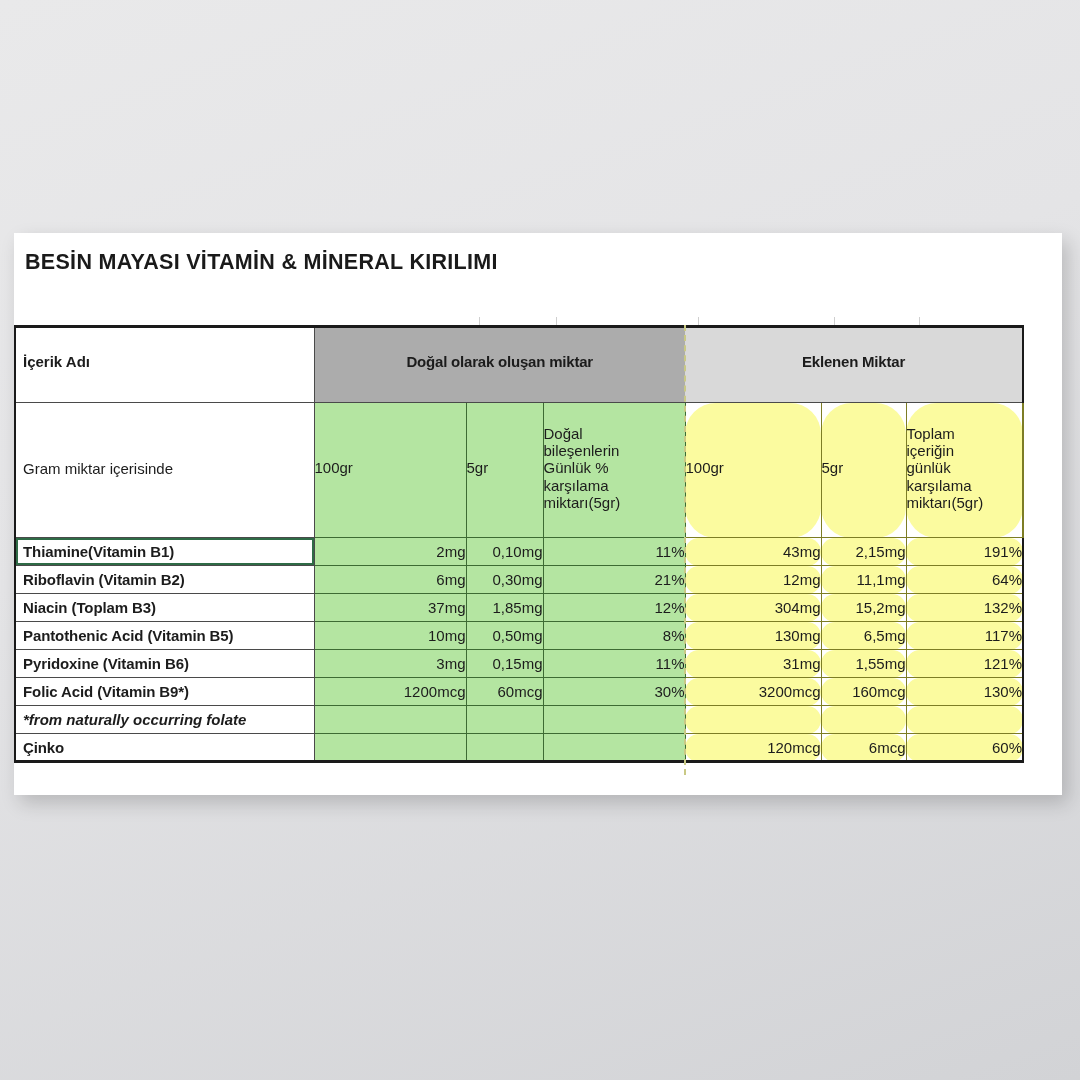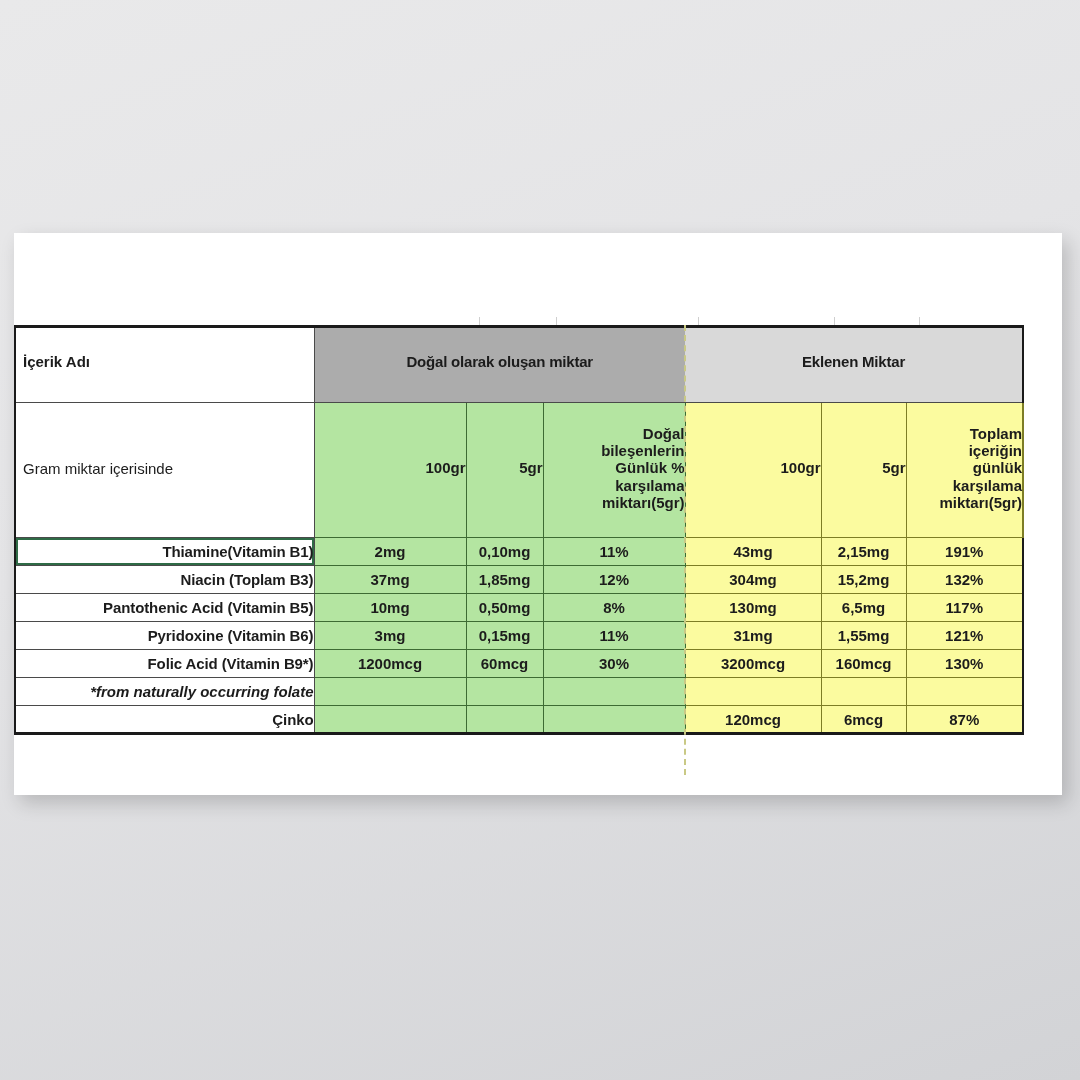--- a/index.html
+++ b/index.html
@@ -90,25 +90,25 @@
     font-size: 14.5px;
     padding-left: 7px !important;
     white-space: nowrap;
     color: #3a3a3a;
     margin-top: 12px;
   }
 
   .green { background: #b4e5a1; }
   .yellow { background: #fbfb9f; }
   .green-b { border-color: #3d6b33 !important; }
-  .yellow-b { border-color: #7d7d25 !important; }
+  .yellow-b { border-color: #7d7d25 !important; border-radius: 31px; }
 
   .num {
-    text-align: center;
-    font-weight: bold;
+    text-align: right;
+    font-weight: normal;
     font-size: 15px;
   }
 
   
   .hdr-name {
     background: #ffffff;
     vertical-align: bottom;
     padding: 0 0 7px 7px !important;
     font-weight: bold;
     font-size: 17px;
@@ -138,42 +138,42 @@
     letter-spacing: -0.2px;
     border-top: 3px solid #1a1a1a !important;
     border-left: none !important;
     border-right: 2px solid #1a1a1a !important;
   }
 
   
   .sub {
     height: 135px;
     vertical-align: bottom;
-    text-align: right;
-    font-weight: bold;
+    text-align: left;
+    font-weight: normal;
     font-size: 15px;
     padding-bottom: 4px !important;
     line-height: 1.15;
   }
   .sub-name {
     background: #ffffff;
     text-align: left;
     vertical-align: bottom;
     padding: 0 0 4px 7px !important;
     font-weight: normal;
     font-size: 14.5px;
     color: #8a8a8a;
     height: 135px;
     border-left: 2px solid #1a1a1a !important;
   }
   .sub .stack { display: block; }
 
   tr.datarow td { height: 28px; }
   tr.datarow td.cell-name,
-  tr.datarow td.cell-note { border-left: 2px solid #1a1a1a !important; text-align: right; }
+  tr.datarow td.cell-note { border-left: 2px solid #1a1a1a !important; }
   tr.datarow td.last-col { border-right: 2px solid #1a1a1a !important; }
   tr.lastrow td { border-bottom: 3px solid #1a1a1a !important; }
 
   
   td.active-cell {
     box-shadow: inset 0 0 0 2px #2f6b46;
   }
 
   
   #dash-sep {
@@ -184,20 +184,21 @@
     height: 450px;
     border-left: 2px dashed #c9c985;
     pointer-events: none;
   }
 </style>
 </head>
 <body>
 
 <div id="card">
 
+  <div id="page-title">BESİN MAYASI VİTAMİN &amp; MİNERAL KIRILIMI</div>
 
   <div class="tick" style="left:465px;"></div>
   <div class="tick" style="left:542px;"></div>
   <div class="tick" style="left:684px;"></div>
   <div class="tick" style="left:820px;"></div>
   <div class="tick" style="left:905px;"></div>
 
   <div id="table-wrap">
     <table class="grid">
       <colgroup>
@@ -242,20 +243,29 @@
           <tr class="datarow">
             <td class="cell-name active-cell">Thiamine(Vitamin B1)</td>
             <td class="green green-b num">2mg</td>
             <td class="green green-b num">0,10mg</td>
             <td class="green green-b num">11%</td>
             <td class="yellow yellow-b num">43mg</td>
             <td class="yellow yellow-b num">2,15mg</td>
             <td class="yellow yellow-b last-col num">191%</td>
           </tr>
           <tr class="datarow">
+            <td class="cell-name">Riboflavin (Vitamin B2)</td>
+            <td class="green green-b num">6mg</td>
+            <td class="green green-b num">0,30mg</td>
+            <td class="green green-b num">21%</td>
+            <td class="yellow yellow-b num">12mg</td>
+            <td class="yellow yellow-b num">11,1mg</td>
+            <td class="yellow yellow-b last-col num">64%</td>
+          </tr>
+          <tr class="datarow">
             <td class="cell-name">Niacin (Toplam B3)</td>
             <td class="green green-b num">37mg</td>
             <td class="green green-b num">1,85mg</td>
             <td class="green green-b num">12%</td>
             <td class="yellow yellow-b num">304mg</td>
             <td class="yellow yellow-b num">15,2mg</td>
             <td class="yellow yellow-b last-col num">132%</td>
           </tr>
           <tr class="datarow">
             <td class="cell-name">Pantothenic Acid (Vitamin B5)</td>
@@ -293,20 +303,20 @@
             <td class="yellow yellow-b num"></td>
             <td class="yellow yellow-b last-col num"></td>
           </tr>
           <tr class="datarow lastrow">
             <td class="cell-name">Çinko</td>
             <td class="green green-b num"></td>
             <td class="green green-b num"></td>
             <td class="green green-b num"></td>
             <td class="yellow yellow-b num">120mcg</td>
             <td class="yellow yellow-b num">6mcg</td>
-            <td class="yellow yellow-b last-col num">87%</td>
+            <td class="yellow yellow-b last-col num">60%</td>
           </tr>
         </tbody>
     </table>
   </div>
 
   <div id="dash-sep"></div>
 </div>
 
 </body></html>

